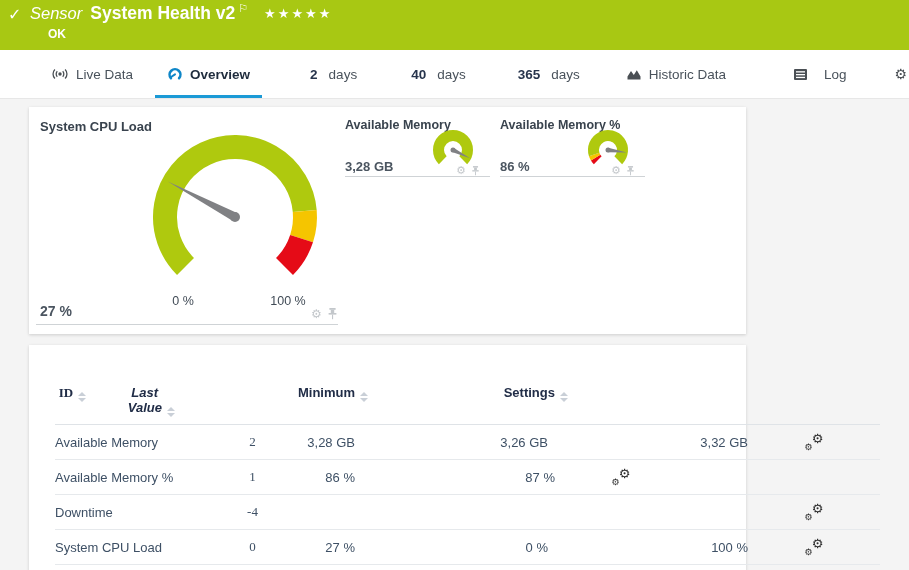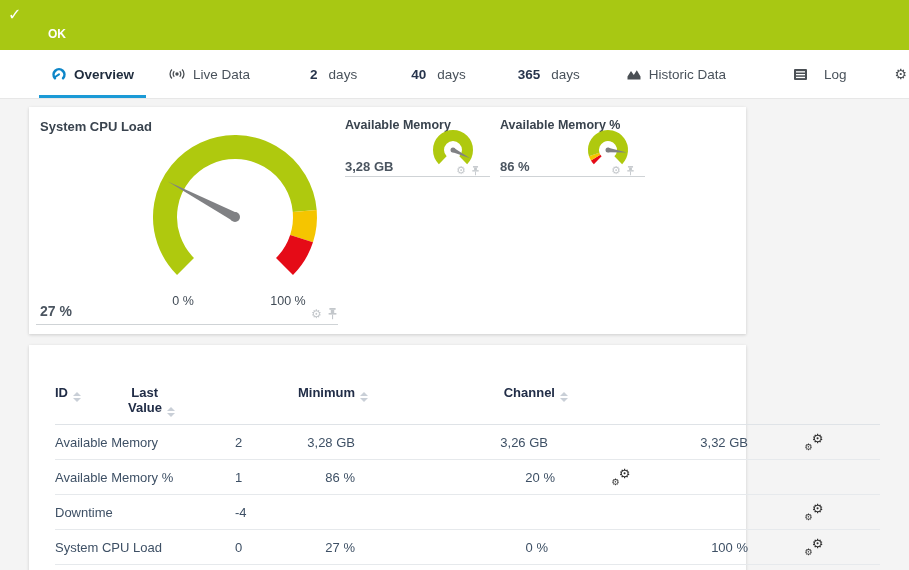--- a/index.html
+++ b/index.html
@@ -48,66 +48,72 @@
   .cellicons .gearch{font-size:12px;line-height:1;cursor:pointer;}
   .cellicons svg{cursor:pointer;}
   .gaugebox{position:absolute;}
 
   
   .tbl{position:absolute;left:26px;top:40px;width:825px;font-size:13px;color:#3e5065;}
   .thead{display:flex;align-items:flex-start;font-weight:bold;color:#212d47;
          border-bottom:1px solid #dfe3e7;min-height:40px;box-sizing:border-box;}
   .trow{display:flex;align-items:center;height:34px;border-bottom:1px solid #e6e9ec;}
   .c1{width:180px;}
-  .c2{width:35px;text-align:left;}
+  .c2{width:35px;text-align:center;font-family:Liberation Serif, serif;}
   .c3{width:85px;text-align:right;}
   .c4{width:193px;text-align:right;}
   .c5{width:200px;text-align:right;}
   .c6{width:132px;display:flex;justify-content:center;align-items:center;}
   .hcell{cursor:pointer;}
   .sort{display:inline-flex;flex-direction:column;gap:2px;margin-left:5px;vertical-align:1px;}
   .sort i{width:0;height:0;border-left:4px solid transparent;border-right:4px solid transparent;display:block;}
   .sort .up{border-bottom:4px solid #c9cfd7;}
   .sort .down{border-top:4px solid #c9cfd7;}
   .caret{display:inline-block;width:0;height:0;border-left:4.5px solid transparent;
          border-right:4.5px solid transparent;border-top:5px solid #212d47;margin-left:7px;vertical-align:1px;}
-  .lastv{display:flex;flex-direction:column;align-items:flex-end;width:100%;}
+  .lastv{display:flex;flex-direction:column;align-items:flex-end;width:100%;font-style:italic;}
   .lastv .l1{padding-right:17px;}
   .gears{position:relative;width:19px;height:17px;cursor:pointer;color:#2c2c2c;}
   .gears .g-big{position:absolute;right:0;top:-2px;font-size:13px;line-height:1;}
   .gears .g-small{position:absolute;left:0;bottom:-1px;font-size:9px;line-height:1;}
 </style>
 </head>
 <body>
 
 <div class="screen">
 
   <div class="topbar">
     <span class="check">✓</span>
+    <div class="row">
+      <span class="kind">Sensor</span>
+      <span class="stitle">System Health v2</span>
+      <span class="flag">⚐</span>
+      <span class="stars">★★★★★</span>
+    </div>
     <div class="okstate">OK</div>
   </div>
 
   <div class="tabbar">
+    <div class="tab">
+      <span class="ticon">
+        <svg width="18" height="14" viewBox="0 0 18 14">
+            <circle cx="9" cy="7" r="1.7" fill="#4a4f54"></circle>
+            <path d="M6.3 4.3 A3.8 3.8 0 0 0 6.3 9.7 M3.9 2.5 A6.4 6.4 0 0 0 3.9 11.5 M11.7 4.3 A3.8 3.8 0 0 1 11.7 9.7 M14.1 2.5 A6.4 6.4 0 0 1 14.1 11.5" fill="none" stroke="#4a4f54" stroke-width="1.3"></path>
+          </svg>
+      </span>
+      <span>Live Data</span>
+    </div>
     <div class="tab active">
       <span class="ticon">
         <svg width="16" height="16" viewBox="0 0 16 16">
             <path d="M3.9 12.2 A5.4 5.4 0 1 1 12.1 12.2" fill="none" stroke="#0e86c8" stroke-width="2.6" stroke-linecap="round"></path>
             <path d="M8 8.4 L4.1 11" stroke="#0e86c8" stroke-width="2" stroke-linecap="round"></path>
           </svg>
       </span>
       <span>Overview</span>
-    </div>
-    <div class="tab">
-      <span class="ticon">
-        <svg width="18" height="14" viewBox="0 0 18 14">
-            <circle cx="9" cy="7" r="1.7" fill="#4a4f54"></circle>
-            <path d="M6.3 4.3 A3.8 3.8 0 0 0 6.3 9.7 M3.9 2.5 A6.4 6.4 0 0 0 3.9 11.5 M11.7 4.3 A3.8 3.8 0 0 1 11.7 9.7 M14.1 2.5 A6.4 6.4 0 0 1 14.1 11.5" fill="none" stroke="#4a4f54" stroke-width="1.3"></path>
-          </svg>
-      </span>
-      <span>Live Data</span>
     </div>
     <div class="tab">
       <span class="num">2</span>
       <span>days</span>
     </div>
     <div class="tab">
       <span class="num">40</span>
       <span>days</span>
     </div>
     <div class="tab">
@@ -221,21 +227,21 @@
                 </span></span>
           </span>
         </div>
         <div class="c4 hcell">
           <span>Minimum</span><span class="sort">
               <i class="up"></i>
               <i class="down"></i>
             </span>
         </div>
         <div class="c5 hcell">
-          <span>Channel</span><span class="sort">
+          <span>Settings</span><span class="sort">
               <i class="up"></i>
               <i class="down"></i>
             </span>
         </div>
         <div class="c6"></div>
       </div>
 
       <div class="trow">
         <div class="c1">Available Memory</div>
         <div class="c2">2</div>
@@ -247,21 +253,21 @@
               <span class="g-big">⚙</span>
               <span class="g-small">⚙</span>
             </span>
           </div>
       </div>
 
       <div class="trow">
         <div class="c1">Available Memory %</div>
         <div class="c2">1</div>
         <div class="c3">86 %</div>
-        <div class="c5">20 %</div>
+        <div class="c5">87 %</div>
         <div class="c6">
             <span class="gears">
               <span class="g-big">⚙</span>
               <span class="g-small">⚙</span>
             </span>
           </div>
       </div>
 
       <div class="trow">
         <div class="c1">Downtime</div>

